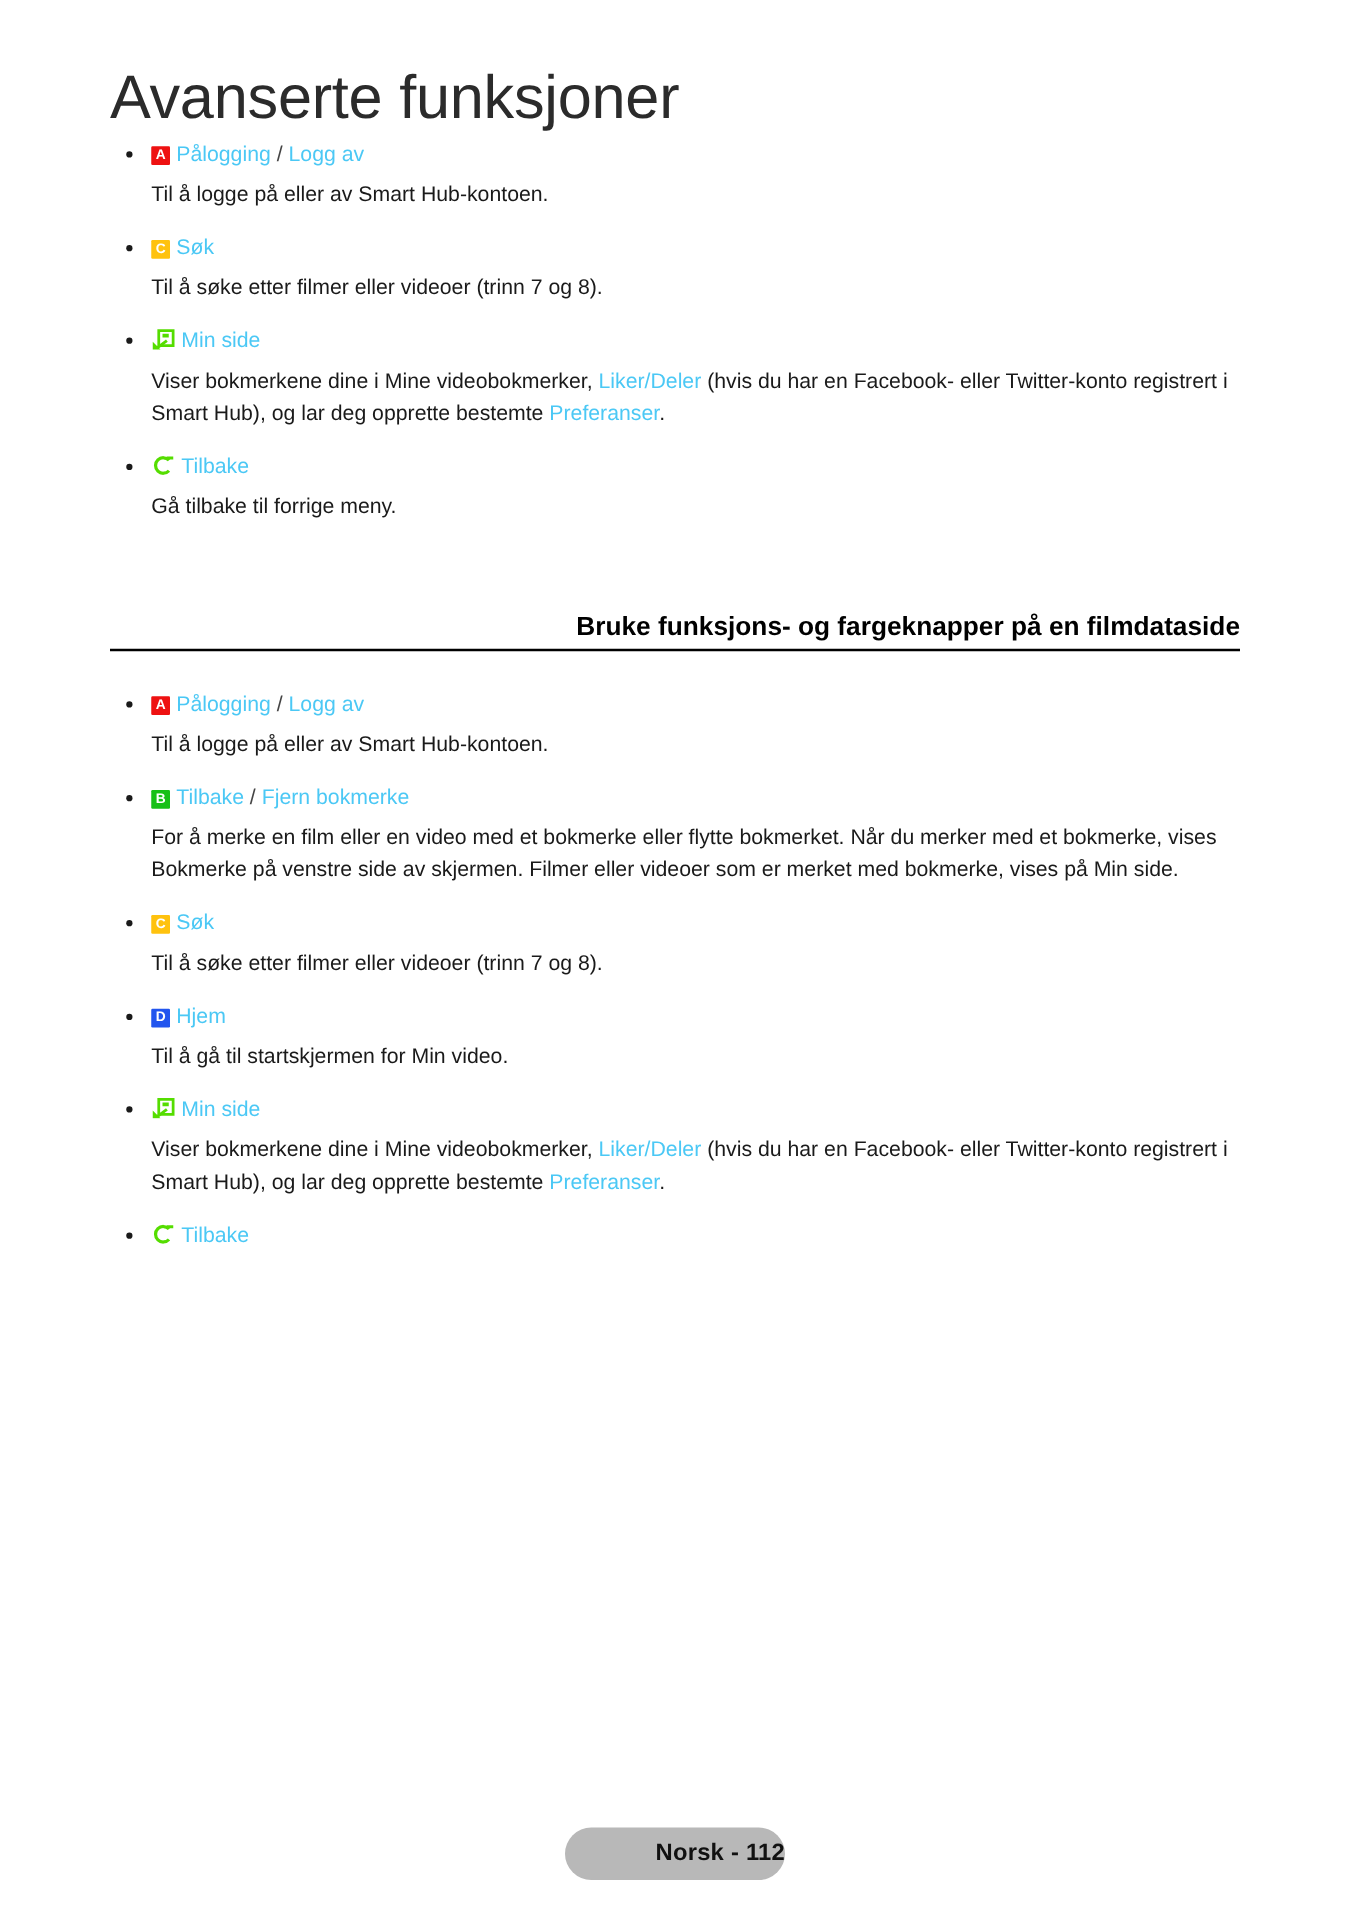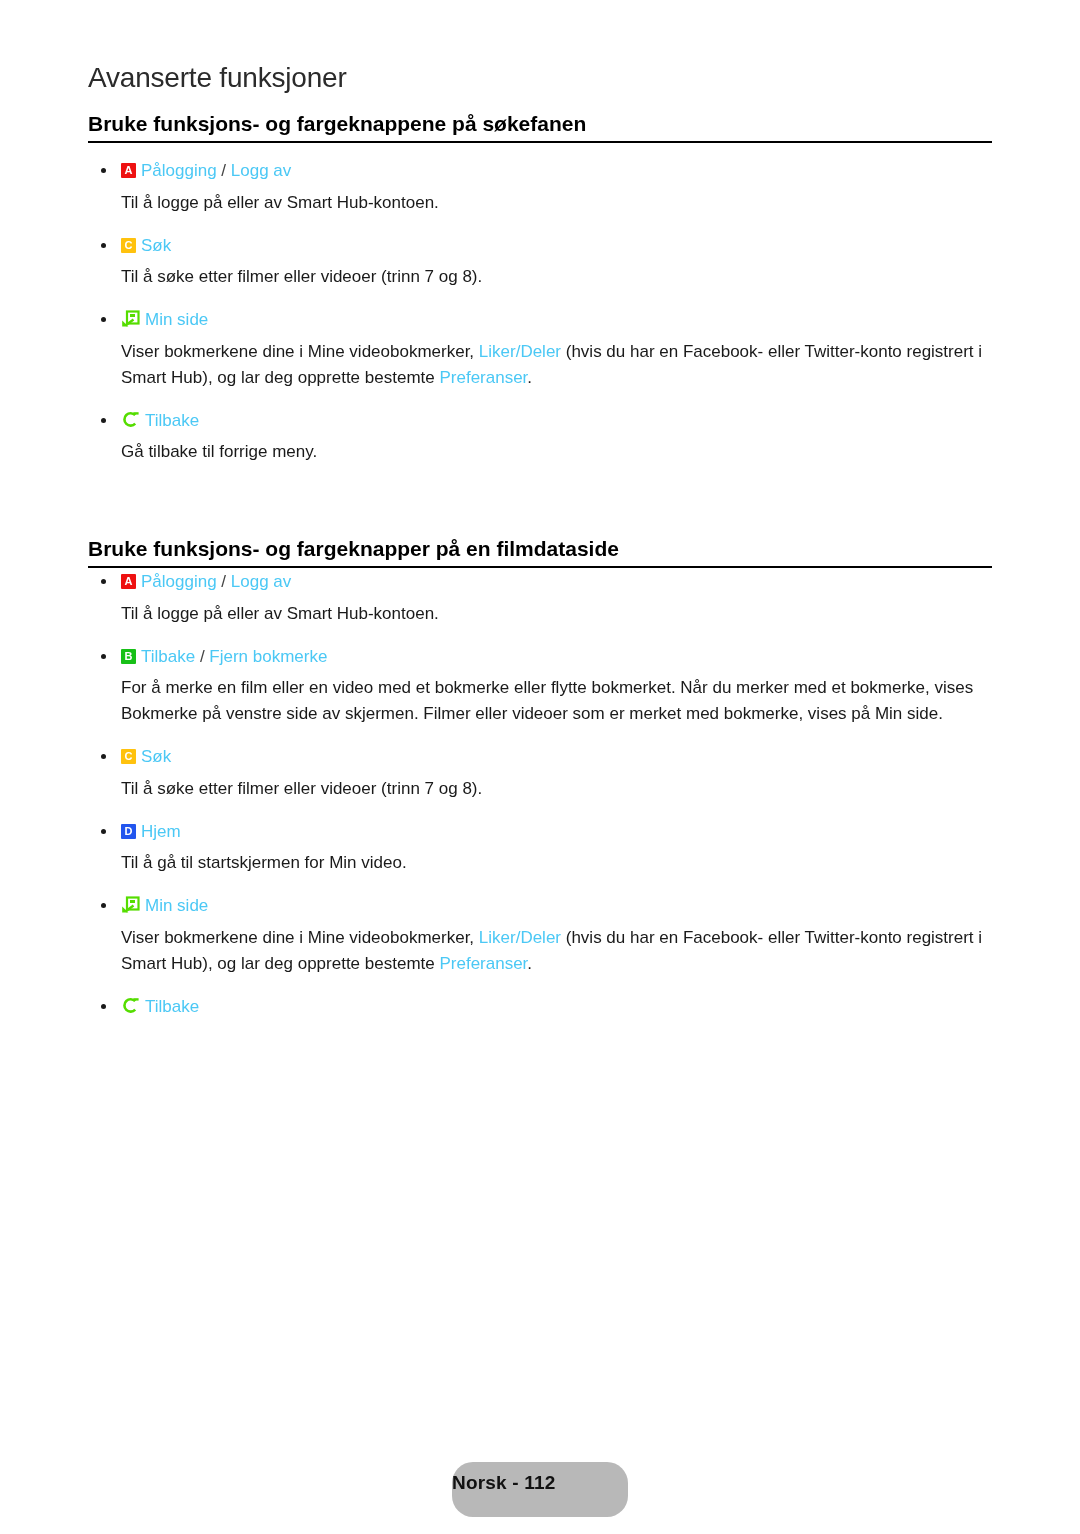--- a/index.html
+++ b/index.html
@@ -23,21 +23,21 @@
     height: 1534px;
     box-sizing: border-box;
     padding: 0;
   }
 
   
   .chapter-title {
     position: absolute;
     left: 88px;
     top: 52px;
-    font-size: 28px;
+    font-size: 49px;
     line-height: 52px;
     font-weight: 300;
     letter-spacing: -0.2px;
     color: #2b2b2b;
     white-space: nowrap;
   }
 
   
   .content {
     position: absolute;
@@ -51,21 +51,22 @@
     font-size: 21px;
     line-height: 27px;
     font-weight: bold;
     color: #000000;
     border-bottom: 2px solid #000000;
     padding-bottom: 4px;
     display: block;
     margin: 0 0 14px 0;
   }
   .section-2 .section-heading {
-    margin-bottom: 0;
+    margin-bottom: 29px;
+    text-align: right;
   }
   .section + .section {
     margin-top: 70px;
   }
 
   
   .bullet-row {
     position: relative;
     padding-left: 33px;
     margin: 0 0 6px 0;
@@ -130,41 +131,40 @@
     color: #1a1a1a;
   }
   .hl { color: #4bc8f5; margin-top: 10px; }
 
   
   .footer-pill {
     position: absolute;
     left: 452px;
     top: 1462px;
     width: 176px;
-    height: 55px;
+    height: 42px;
     border-radius: 21px;
     background: #b8b8b8;
     color: #111111;
     font-size: 19px;
     font-weight: bold;
-    text-align: left;
+    text-align: right;
     line-height: 42px;
     letter-spacing: 0.2px;
   }
 </style>
 </head>
 <body>
 
 <div class="page">
 
   <div class="chapter-title">Avanserte funksjoner</div>
 
   <div class="content" id="content-root">
       <div class="section section-1">
-        <div class="section-heading">Bruke funksjons- og fargeknappene på søkefanen</div>
         <div class="bullet-row"><span class="bullet-dot"></span><span class="key-badge key-a">A</span><span class="bullet-label"><span>Pålogging</span><span class="sep"> / </span><span>Logg av</span></span></div>
         <p class="body-text">Til å logge på eller av Smart Hub-kontoen.</p>
         <div class="bullet-row"><span class="bullet-dot"></span><span class="key-badge key-c">C</span><span class="bullet-label"><span>Søk</span></span></div>
         <p class="body-text">Til å søke etter filmer eller videoer (trinn 7 og 8).</p>
         <div class="bullet-row"><span class="bullet-dot"></span><span class="glyph-icon"><svg width="19" height="17" viewBox="0 0 19 17">
               <rect x="6" y="1.5" width="11.5" height="12" fill="none" stroke="#55dd00" stroke-width="2.2"></rect>
               <rect x="9" y="4" width="5" height="3" fill="#55dd00"></rect>
               <path d="M12.5 9.5 L4.5 15.5" stroke="#55dd00" stroke-width="2.4" fill="none"></path>
               <path d="M1.2 16.6 L1.2 10.4 L7.4 16.6 Z" fill="#55dd00"></path>
             </svg></span><span class="bullet-label"><span>Min side</span></span></div>

